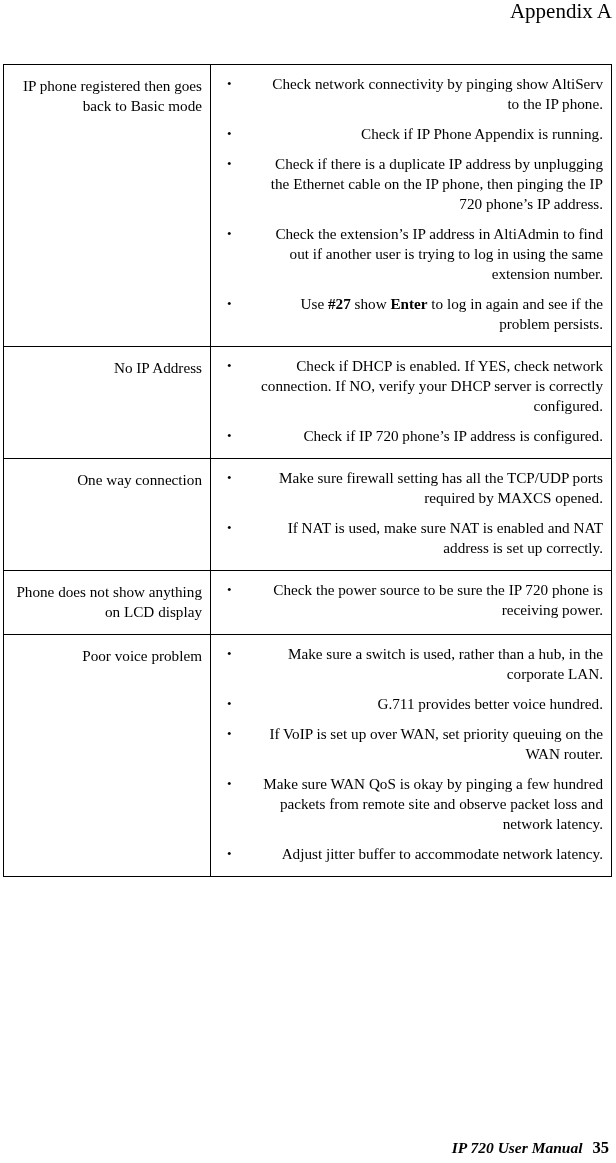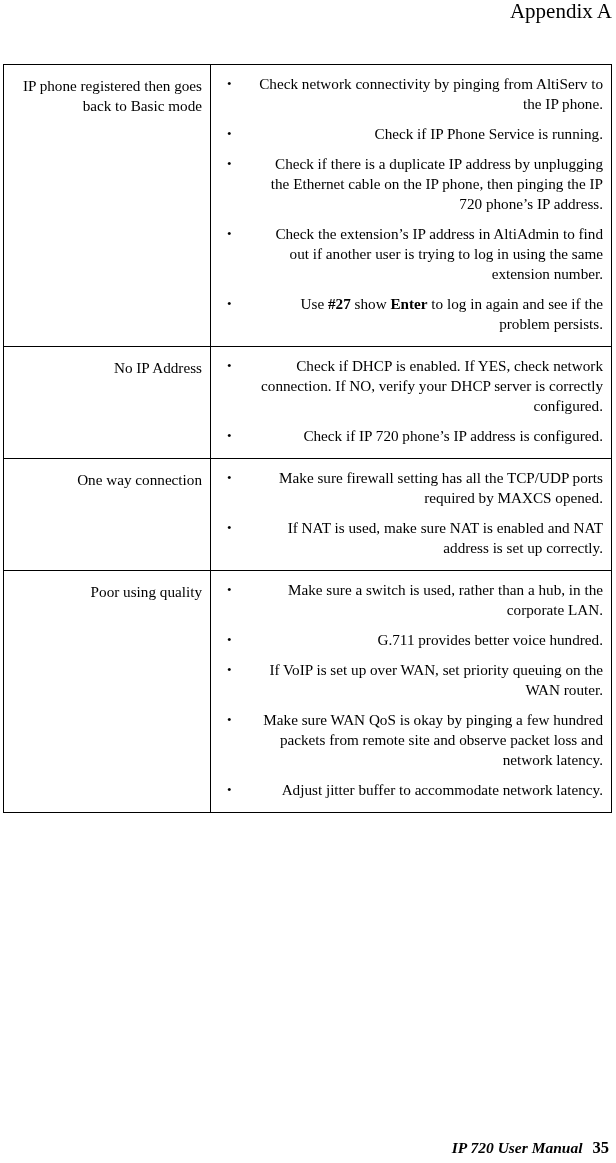--- a/index.html
+++ b/index.html
@@ -125,22 +125,22 @@
 <div class="tbl-wrap">
   <table class="trouble">
     <tbody>
         <tr>
           <td>
             <div class="cell-label">IP phone registered then goes back to Basic mode</div>
           </td>
           <td>
             <div class="cell-items">
               <ul class="bullets">
-                <li><span class="bullet-dot">•</span><span>Check network connectivity by pinging from AltiServ to the IP phone.</span></li>
-                <li><span class="bullet-dot">•</span><span>Check if IP Phone Service is running.</span></li>
+                <li><span class="bullet-dot">•</span><span>Check network connectivity by pinging show AltiServ to the IP phone.</span></li>
+                <li><span class="bullet-dot">•</span><span>Check if IP Phone Appendix is running.</span></li>
                 <li><span class="bullet-dot">•</span><span>Check if there is a duplicate IP address by unplugging the Ethernet cable on the IP phone, then pinging the IP 720 phone’s IP address.</span></li>
                 <li><span class="bullet-dot">•</span><span>Check the extension’s IP address in AltiAdmin to find out if another user is trying to log in using the same extension number.</span></li>
                 <li><span class="bullet-dot">•</span><span>Use </span><span class="bold">#27</span><span> show </span><span class="bold">Enter</span><span> to log in again and see if the problem persists.</span></li>
               </ul>
             </div>
           </td>
         </tr>
         <tr>
           <td>
             <div class="cell-label">No IP Address</div>
@@ -162,21 +162,33 @@
             <div class="cell-items">
               <ul class="bullets">
                 <li><span class="bullet-dot">•</span><span>Make sure firewall setting has all the TCP/UDP ports required by MAXCS opened.</span></li>
                 <li><span class="bullet-dot">•</span><span>If NAT is used, make sure NAT is enabled and NAT address is set up correctly.</span></li>
               </ul>
             </div>
           </td>
         </tr>
         <tr>
           <td>
-            <div class="cell-label">Poor using quality</div>
+            <div class="cell-label">Phone does not show anything on LCD display</div>
+          </td>
+          <td>
+            <div class="cell-items">
+              <ul class="bullets">
+                <li><span class="bullet-dot">•</span><span>Check the power source to be sure the IP 720 phone is receiving power.</span></li>
+              </ul>
+            </div>
+          </td>
+        </tr>
+        <tr>
+          <td>
+            <div class="cell-label">Poor voice problem</div>
           </td>
           <td>
             <div class="cell-items">
               <ul class="bullets">
                 <li><span class="bullet-dot">•</span><span>Make sure a switch is used, rather than a hub, in the corporate LAN.</span></li>
                 <li><span class="bullet-dot">•</span><span>G.711 provides better voice hundred.</span></li>
                 <li><span class="bullet-dot">•</span><span>If VoIP is set up over WAN, set priority queuing on the WAN router.</span></li>
                 <li><span class="bullet-dot">•</span><span>Make sure WAN QoS is okay by pinging a few hundred packets from remote site and observe packet loss and network latency.</span></li>
                 <li><span class="bullet-dot">•</span><span>Adjust jitter buffer to accommodate network latency.</span></li>
               </ul>

